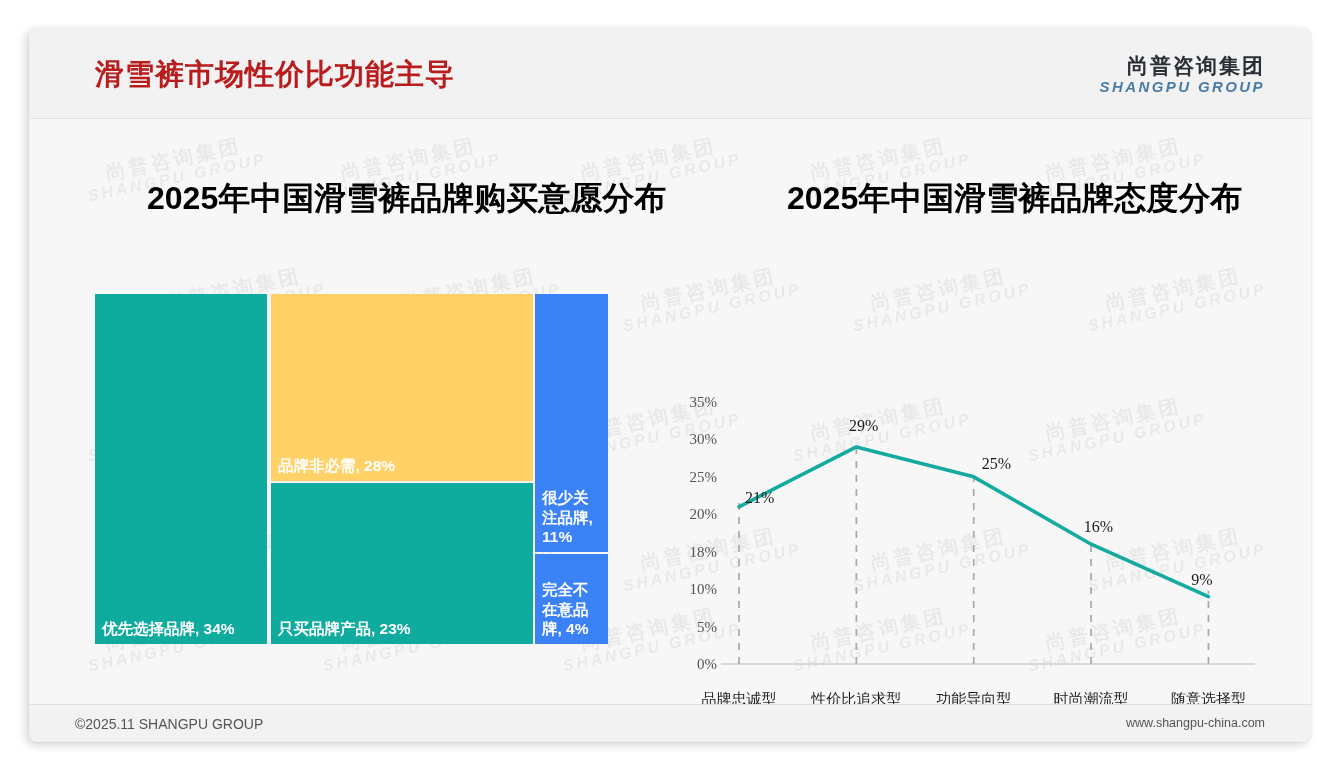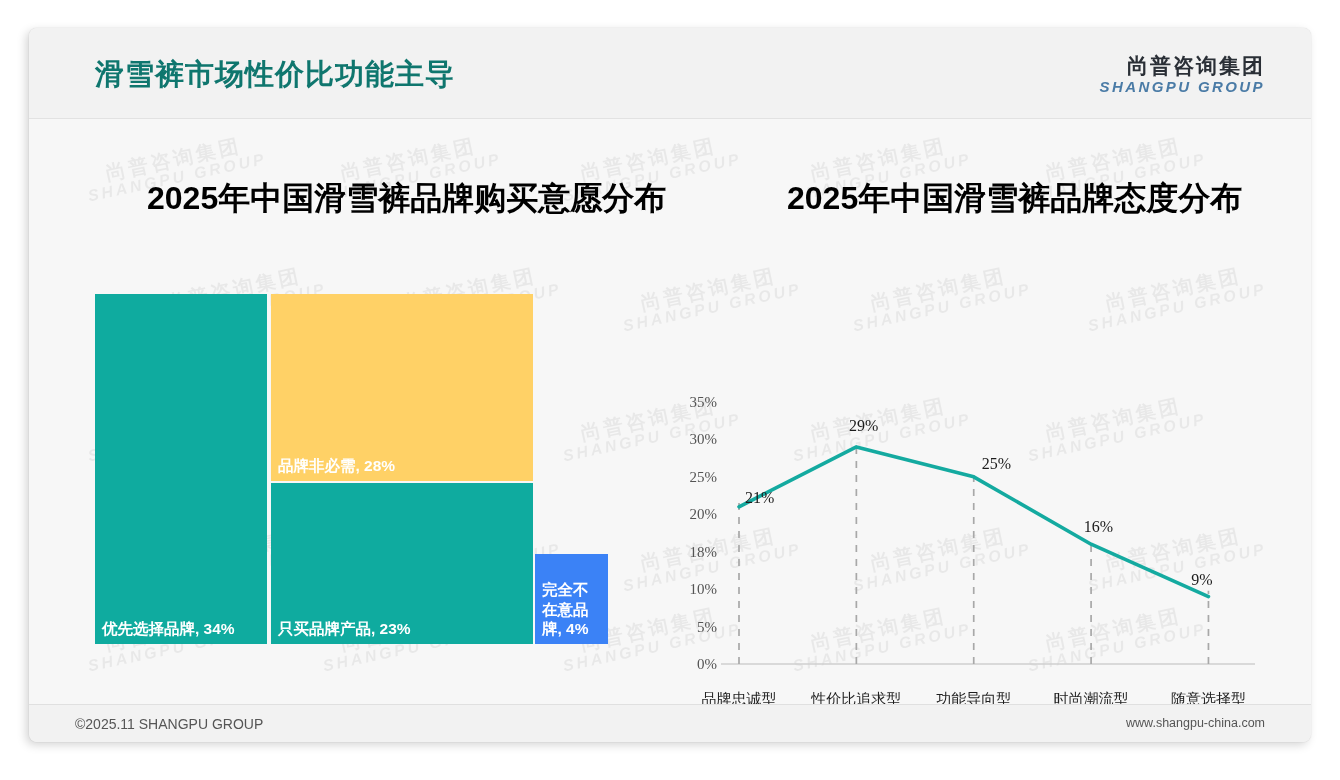--- a/index.html
+++ b/index.html
@@ -26,21 +26,21 @@
   }
   
   #header {
     position: absolute; left: 0; top: 0;
     width: 1282px; height: 91px;
     background: #f2f2f2;
     border-bottom: 1px solid #e2e2e2;
   }
   #slide-title {
     position: absolute; left: 66px; top: 27px;
-    font-size: 29px; font-weight: bold; color: #0f766e;
+    font-size: 29px; font-weight: bold; color: #b91c1c;
     letter-spacing: 1px;
     white-space: nowrap;
   }
   #brand-logo {
     position: absolute; right: 46px; top: 27px;
     text-align: right; line-height: 1;
   }
   #brand-cn {
     font-size: 21px; font-weight: bold; color: #2a2f36;
     letter-spacing: 2px; white-space: nowrap;
@@ -262,20 +262,23 @@
       <div class="panel-title" style="left:118px; top:58px;">2025年中国滑雪裤品牌购买意愿分布</div>
       <div id="treemap">
           <div class="tile" style="left: 0px; top: 0px; width: 172px; height: 350px; background: rgb(15, 171, 159);">
             <div class="tile-label">优先选择品牌, 34%</div>
           </div>
           <div class="tile" style="left: 176px; top: 0px; width: 262px; height: 187px; background: rgb(255, 209, 102);">
             <div class="tile-label" style="color: rgb(255, 255, 255);">品牌非必需, 28%</div>
           </div>
           <div class="tile" style="left: 176px; top: 189px; width: 262px; height: 161px; background: rgb(15, 171, 159);">
             <div class="tile-label">只买品牌产品, 23%</div>
+          </div>
+          <div class="tile" style="left: 440px; top: 0px; width: 73px; height: 258px; background: rgb(59, 130, 246);">
+            <div class="tile-label narrow">很少关注品牌, 11%</div>
           </div>
           <div class="tile" style="left: 440px; top: 260px; width: 73px; height: 90px; background: rgb(59, 130, 246);">
             <div class="tile-label narrow">完全不在意品牌, 4%</div>
           </div>
         </div>
 
       <div class="panel-title" style="left:758px; top:58px;">2025年中国滑雪裤品牌态度分布</div>
       <div id="linechart">
           <div class="ytick-wrap">
             <div class="ytick" style="top: 370px;">0%</div>

